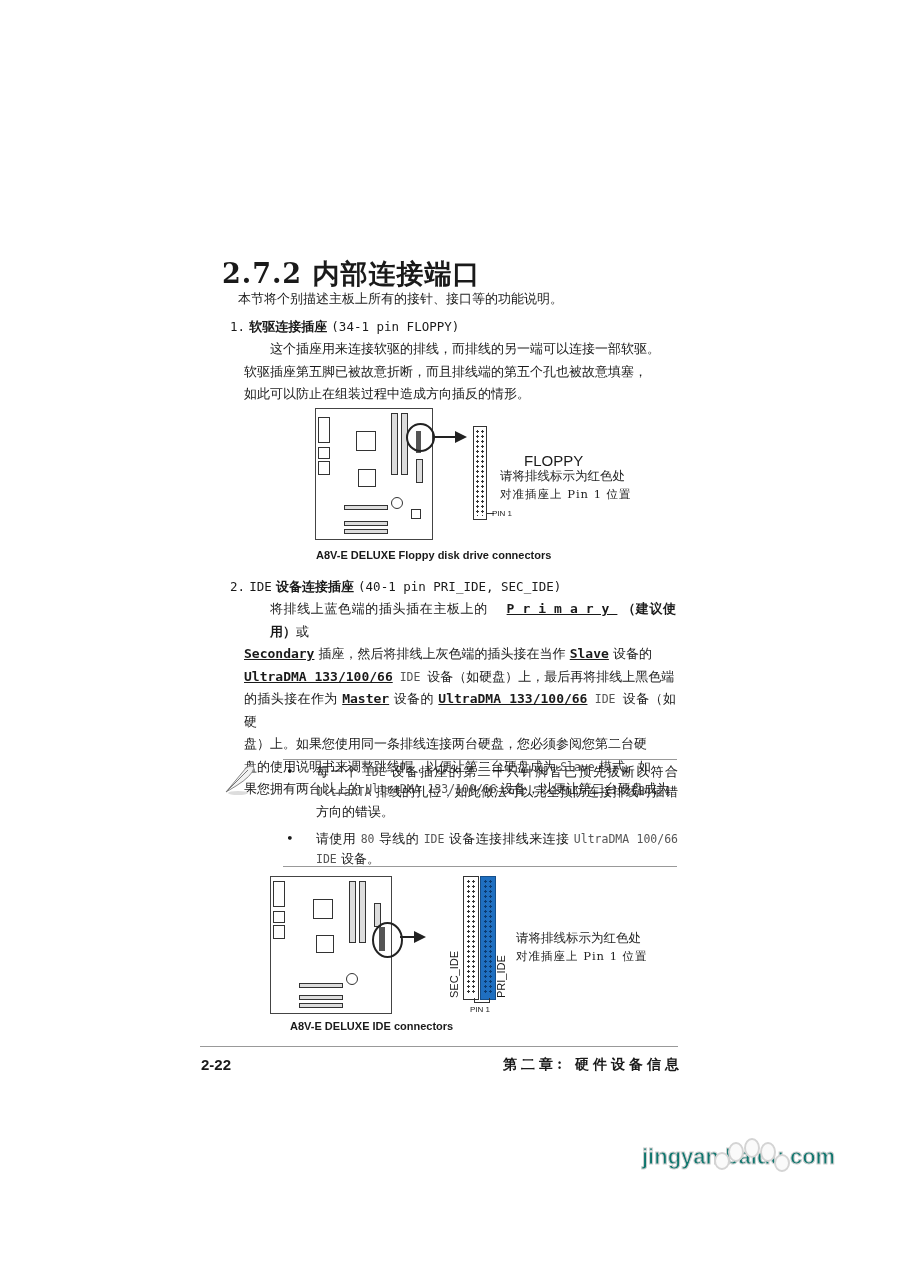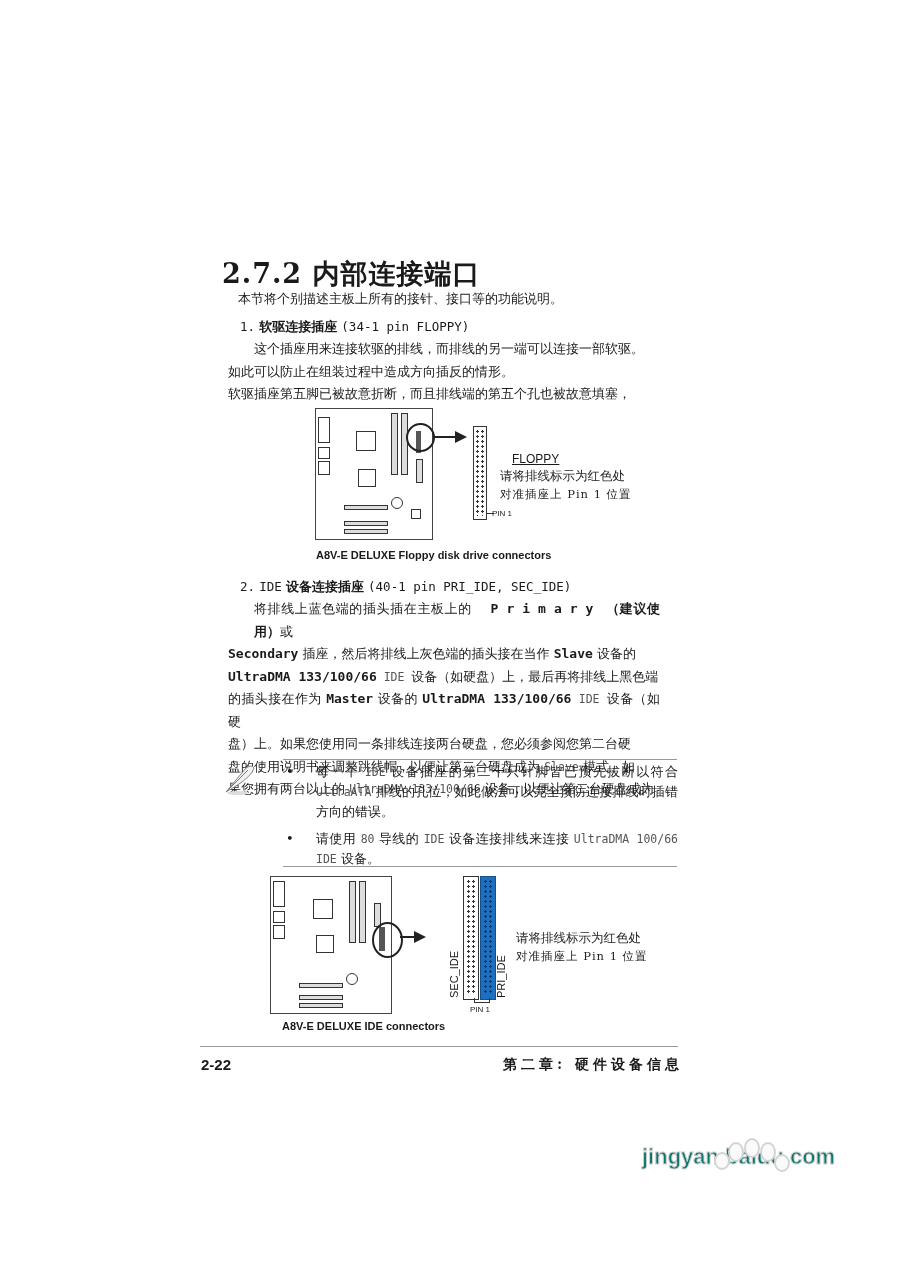--- a/index.html
+++ b/index.html
@@ -6,26 +6,26 @@
   body {
     width: 904px; height: 1280px; background: #ffffff; position: relative; overflow: hidden;
     font-family: "DejaVu Serif", "Liberation Serif", serif; color: #1a1a1a;
   }
   .abs { position: absolute; }
   .section-title {
     left: 222px; top: 256px; font-size: 27px; font-weight: bold; letter-spacing: 1px;
     font-family: "DejaVu Serif", serif;
   }
   .intro { left: 238px; top: 290px; font-size: 13px; }
-  .item-head { left: 240px; top: 318px; font-size: 13px; }
+  .item-head { left: 230px; top: 318px; font-size: 13px; }
   .item-head .num, .item-head .paren { font-family: "DejaVu Sans Mono", "Liberation Mono", monospace; font-size: 12.5px; }
   .item-head .bold { font-weight: bold; }
-  .para { left: 228px; font-size: 13px; line-height: 22.5px; width: 432px; text-align: justify; }
+  .para { left: 244px; font-size: 13px; line-height: 22.5px; width: 432px; text-align: justify; }
   .para .indent { padding-left: 26px; }
-  .mono-b { font-family: "DejaVu Sans Mono", "Liberation Mono", monospace; font-weight: bold; }
+  .mono-b { font-family: "DejaVu Sans Mono", "Liberation Mono", monospace; font-weight: bold; text-decoration: underline; }
   .light { color: #555; font-size: 11.5px; font-family: "DejaVu Sans Mono", monospace; }
   .spaced { letter-spacing: 8px; }
 
   
   .mb { border: 1.5px solid #444; background: #fff; }
   .mb .blk { position: absolute; border: 1px solid #333; background: #fff; }
   .mb .slot { position: absolute; border: 1px solid #333; background: #ddd; }
   .mb .dark { position: absolute; background: #555; }
   .circle { position: absolute; border: 2px solid #222; border-radius: 50%; }
   .arrow-line { position: absolute; height: 2px; background: #222; }
@@ -62,22 +62,22 @@
 </div>
 <div class="abs intro">本节将个别描述主板上所有的接针、接口等的功能说明。</div>
 
 <div class="abs item-head">
   <span class="num">1.</span>
   <span class="bold">软驱连接插座</span>
   <span class="paren">(34-1 pin FLOPPY)</span>
 </div>
 <div class="abs para" style="top:338px;">
   <div class="indent">这个插座用来连接软驱的排线，而排线的另一端可以连接一部软驱。</div>
+  <div>软驱插座第五脚已被故意折断，而且排线端的第五个孔也被故意填塞，</div>
   <div>如此可以防止在组装过程中造成方向插反的情形。</div>
-  <div>软驱插座第五脚已被故意折断，而且排线端的第五个孔也被故意填塞，</div>
 </div>
 
 <div class="abs" style="left:315px; top:408px; width:120px; height:133px;">
   <div class="mb abs" style="left:0; top:0; width:116px; height:130px;">
     <div class="blk" style="left:2px;top:8px;width:10px;height:24px;"></div>
     <div class="blk" style="left:2px;top:38px;width:10px;height:10px;"></div>
     <div class="blk" style="left:2px;top:52px;width:10px;height:12px;"></div>
     <div class="blk" style="left:40px;top:22px;width:18px;height:18px;"></div>
     <div class="blk" style="left:42px;top:60px;width:16px;height:16px;"></div>
     <div class="slot" style="left:75px;top:4px;width:5px;height:60px;"></div>
@@ -92,21 +92,21 @@
   </div>
   <div class="circle" style="left:91px; top:15px; width:25px; height:25px;"></div>
 </div>
 <div class="arrow-line" style="left:434px; top:436px; width:22px;"></div>
 <div class="arrow-head" style="left:455px; top:431px;"></div>
 <div class="connector" style="left:473px; top:426px; width:12px; height:92px;">
   <div class="pins" style="left:1px; top:2px; width:10px; height:87px;"></div>
 </div>
 <div class="abs label-sans" style="left:486px; top:513px; width:8px; height:1px; background:#333;"></div>
 <div class="abs label-sans" style="left:492px; top:509px; font-size:8px;">PIN 1</div>
-<div class="abs label-sans" style="left:512px; top:452px; font-size:12px;text-decoration:underline;">FLOPPY</div>
+<div class="abs label-sans" style="left:524px; top:452px; font-size:15px;">FLOPPY</div>
 <div class="abs cn-note" style="left:500px; top:466px;">
   <div>请将排线标示为红色处</div>
   <div class="pin">对准插座上 Pin 1 位置</div>
 </div>
 <div class="abs caption" style="left:316px; top:549px;">A8V-E DELUXE Floppy disk drive connectors</div>
 
 <div class="abs item-head" style="top:578px;">
   <span class="num">2.</span>
   <span class="paren">IDE</span>
   <span class="bold">设备连接插座</span>
@@ -174,21 +174,21 @@
   <div class="pins" style="left:2px; top:2px; width:10px; height:116px; background-image: radial-gradient(circle, #0b3a6e 1px, transparent 1.2px);"></div>
 </div>
 <div class="abs label-sans" style="left:448px; top:998px; font-size:11px; transform: rotate(-90deg); transform-origin: left top; white-space:nowrap;">SEC_IDE</div>
 <div class="abs label-sans" style="left:495px; top:998px; font-size:11px; transform: rotate(-90deg); transform-origin: left top; white-space:nowrap;">PRI_IDE</div>
 <div class="abs" style="left:474px; top:998px; width:14px; height:4px; border-left:1px solid #333; border-bottom:1px solid #333; border-right:1px solid #333;"></div>
 <div class="abs label-sans" style="left:470px; top:1005px; font-size:8px;">PIN 1</div>
 <div class="abs cn-note" style="left:516px; top:928px;">
   <div>请将排线标示为红色处</div>
   <div class="pin">对准插座上 Pin 1 位置</div>
 </div>
-<div class="abs caption" style="left:282px; top:1020px;">A8V-E DELUXE IDE connectors</div>
+<div class="abs caption" style="left:290px; top:1020px;">A8V-E DELUXE IDE connectors</div>
 
 <div class="abs footer-rule"></div>
 <div class="abs footer-left">2-22</div>
 <div class="abs footer-right">第二章: 硬件设备信息</div>
 
 <div class="abs watermark" style="width:240px; height:100px;">
   <div class="paw" style="left:86px; top:-6px; width:12px; height:16px;"></div>
   <div class="paw" style="left:102px; top:-10px; width:12px; height:16px;"></div>
   <div class="paw" style="left:118px; top:-6px; width:12px; height:16px;"></div>
   <div class="paw" style="left:72px; top:4px; width:12px; height:14px;"></div>

